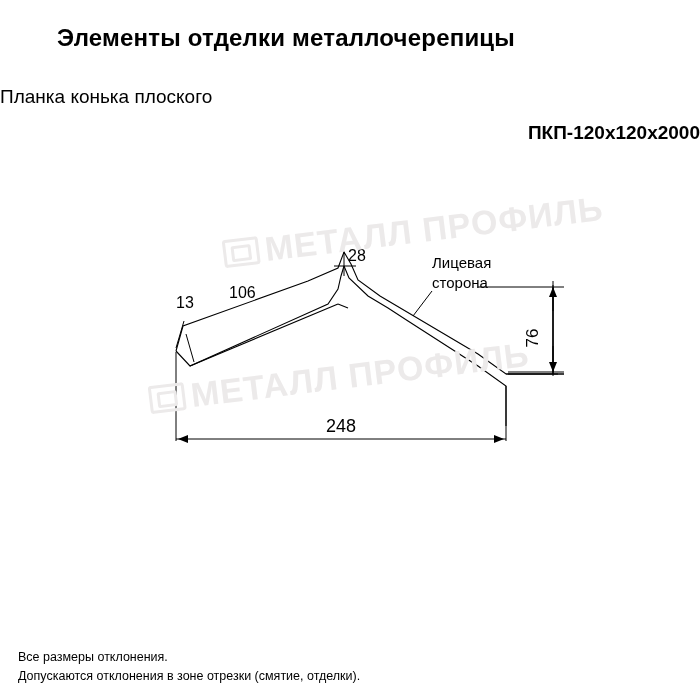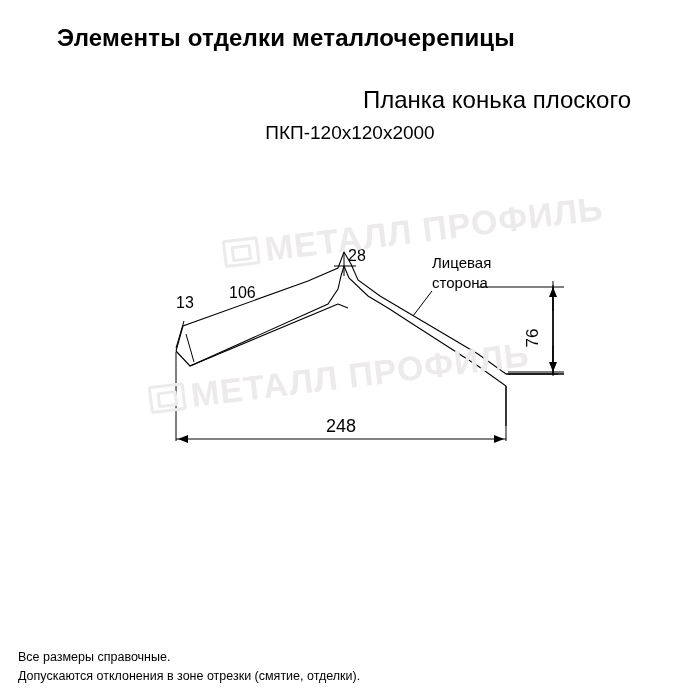--- a/index.html
+++ b/index.html
@@ -32,31 +32,32 @@
     font-size: 24px;
     font-weight: bold;
     letter-spacing: 0.2px;
   }
 
   .subtitle-1 {
     position: absolute;
     left: 0;
     top: 86px;
     width: 631px;
+    text-align: left;
+    font-size: 19px;
+  }
+
+  .subtitle-2 {
+    position: absolute;
+    left: 0;
+    top: 122px;
+    width: 700px;
     text-align: right;
-    font-size: 24px;
-  }
-
-  .subtitle-2 {
-    position: absolute;
-    left: 0;
-    top: 122px;
-    width: 700px;
-    text-align: center;
     font-size: 19px;
+    font-weight: bold;
   }
 
   .drawing {
     position: absolute;
     left: 0;
     top: 156px;
     width: 628px;
     height: 340px;
     padding-left: 8px;
   }
@@ -208,17 +209,17 @@
   <div class="watermark-layer">
     <div class="wm wm-1">
       <span class="wm-box"></span><span>МЕТАЛЛ ПРОФИЛЬ</span>
     </div>
     <div class="wm wm-2">
       <span class="wm-box"></span><span>МЕТАЛЛ ПРОФИЛЬ</span>
     </div>
   </div>
 
   <div class="footnotes">
-    <div>Все размеры справочные.</div>
+    <div>Все размеры отклонения.</div>
     <div>Допускаются отклонения в зоне отрезки (смятие, отделки).</div>
   </div>
 
 </div>
 
 </body></html>

